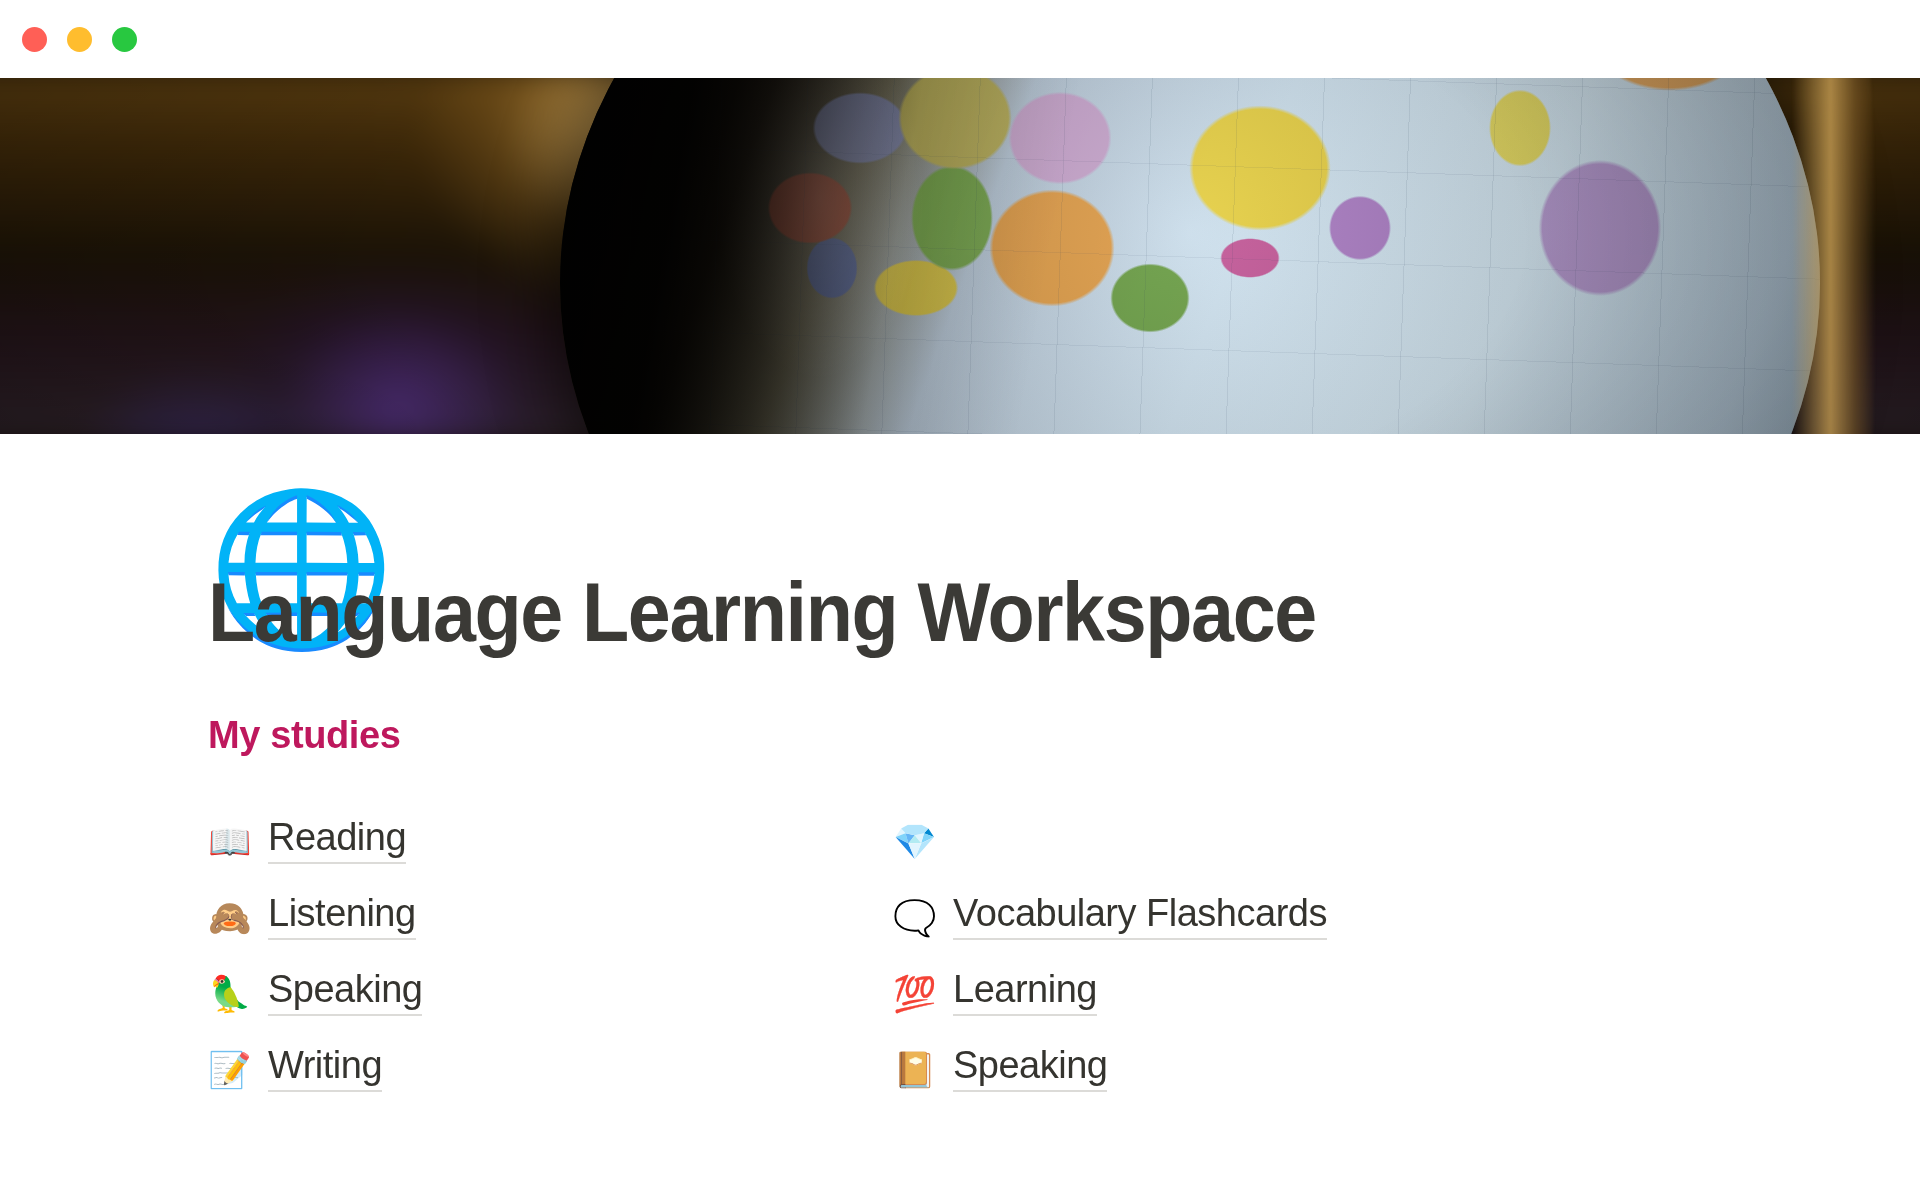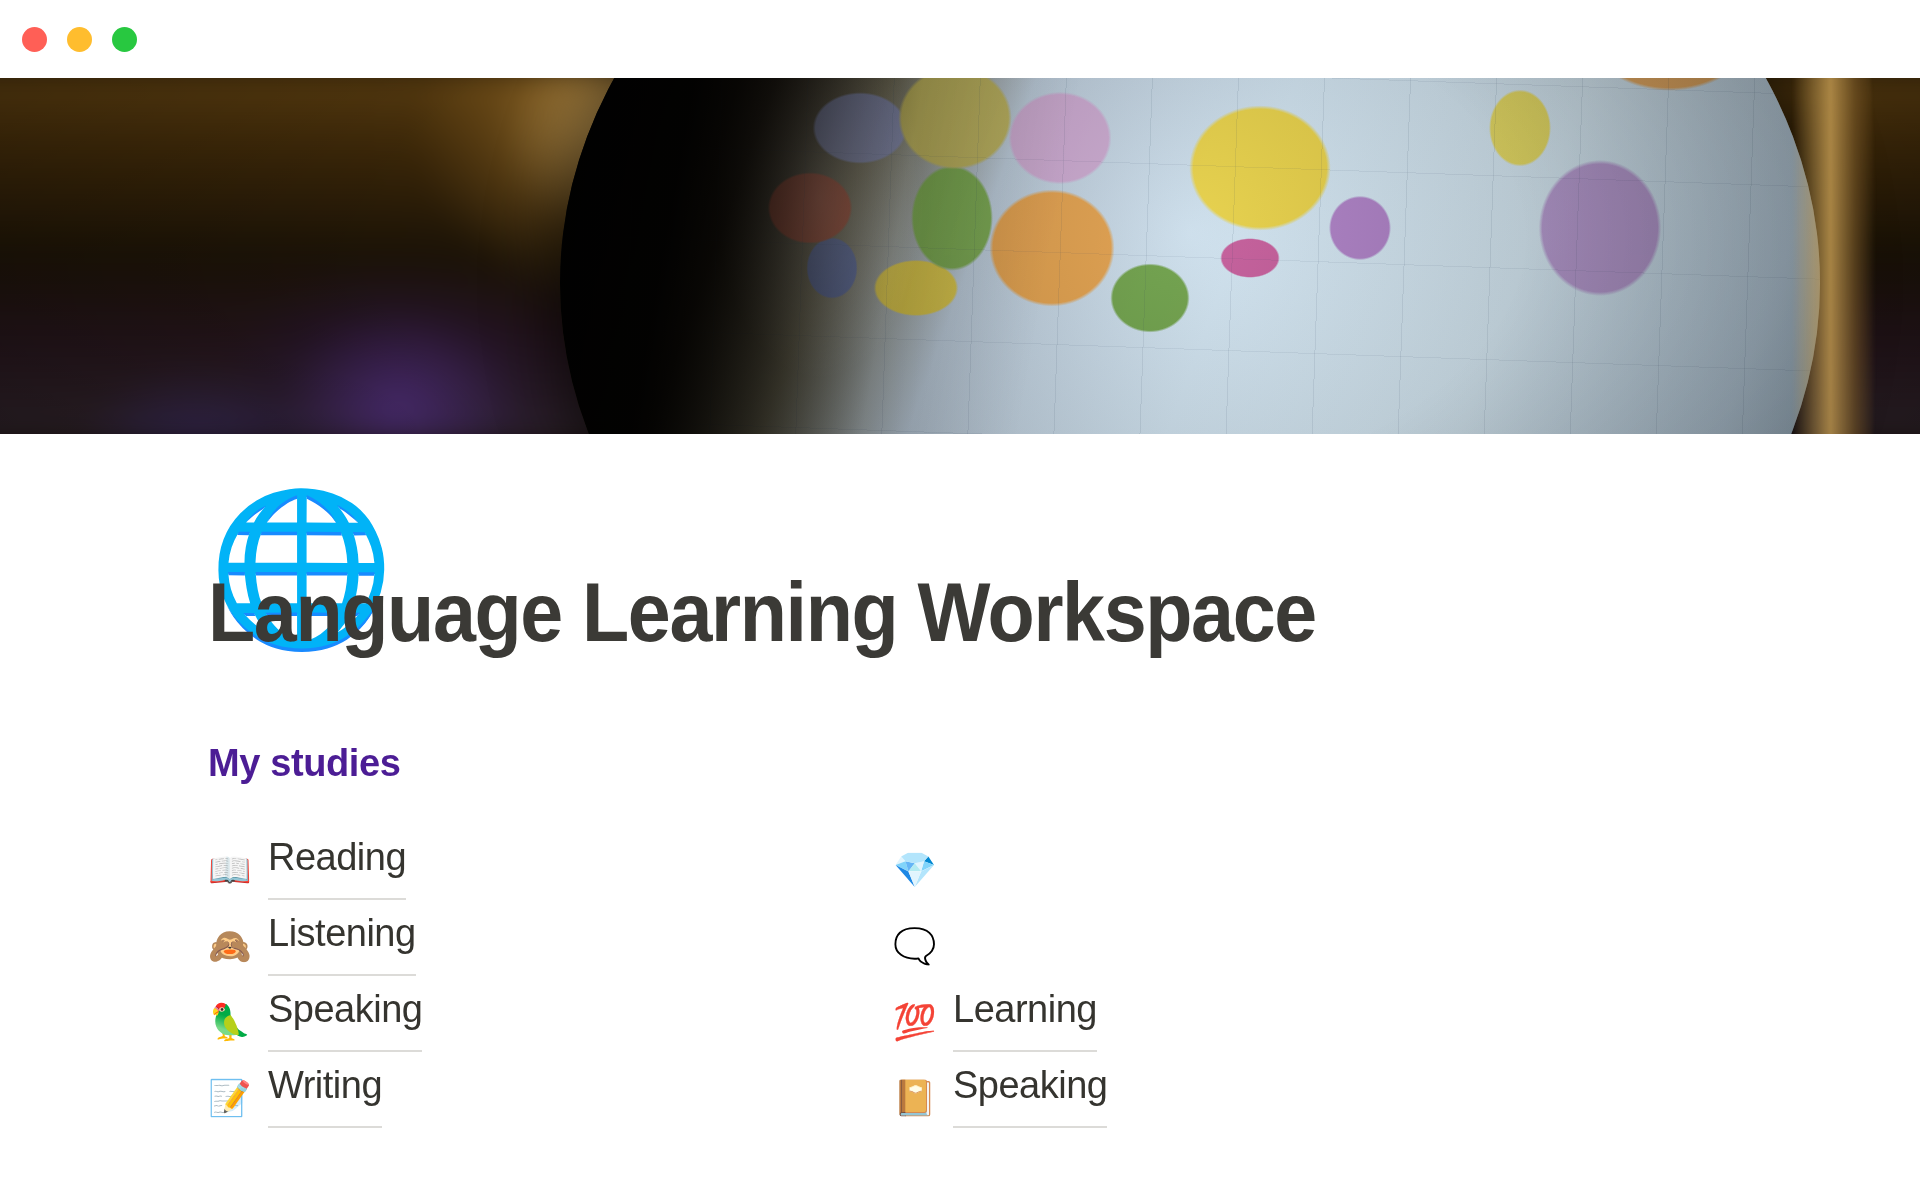--- a/index.html
+++ b/index.html
@@ -204,24 +204,24 @@
     font-weight: 700;
     letter-spacing: -1.5px;
     color: #3b3a36;
     line-height: 1.0;
     transform: scaleX(0.92);
     transform-origin: left center;
     white-space: nowrap;
   }
 
   .section-heading {
-    margin-top: 88px;
+    margin-top: 60px;
     font-size: 38px;
     font-weight: 700;
-    color: #4c1d95;
+    color: #be185d;
     letter-spacing: -0.4px;
   }
 
   .columns {
     margin-top: 46px;
     display: flex;
     gap: 0;
   }
   .column { width: 660px; }
 
@@ -239,21 +239,21 @@
     text-align: center;
     flex: 0 0 42px;
     user-select: none;
   }
   .link-label {
     font-size: 38px;
     font-weight: 400;
     color: #35342f;
     letter-spacing: -0.5px;
     border-bottom: 2px solid #dcdbd8;
-    padding-bottom: 20px;
+    padding-bottom: 5px;
     line-height: 1.05;
     white-space: nowrap;
   }
   .column-right .link-row { padding-left: 25px; }
 </style>
 </head>
 <body>
 
 <div class="window-chrome">
   <div class="traffic-lights">
@@ -313,20 +313,21 @@
       </div>
 
       <div class="column column-right">
 
         <div class="link-row">
           <span class="link-emoji">💎</span>
         </div>
 
         <div class="link-row">
           <span class="link-emoji">🗨️</span>
+          <span class="link-label">Vocabulary Flashcards</span>
         </div>
 
         <div class="link-row">
           <span class="link-emoji">💯</span>
           <span class="link-label">Learning</span>
         </div>
 
         <div class="link-row">
           <span class="link-emoji">📔</span>
           <span class="link-label">Speaking</span>

